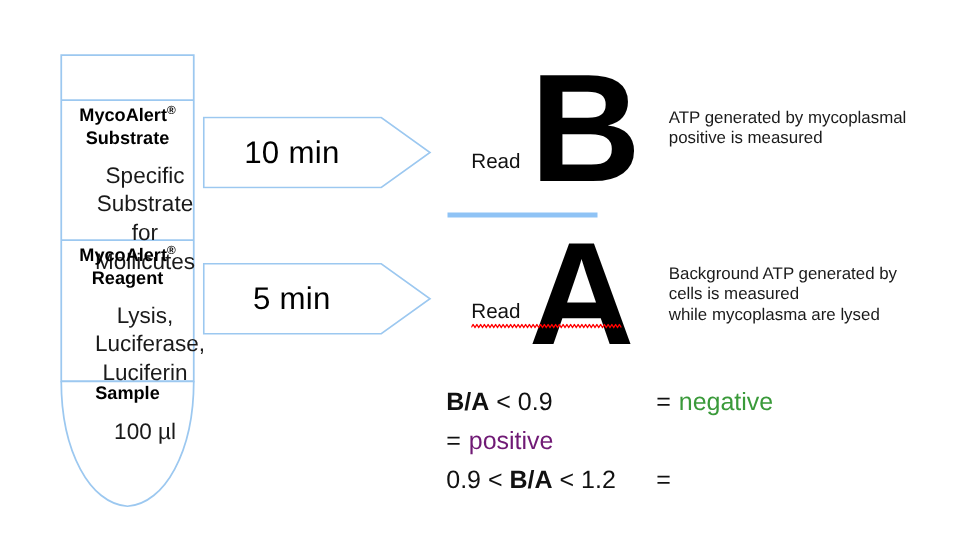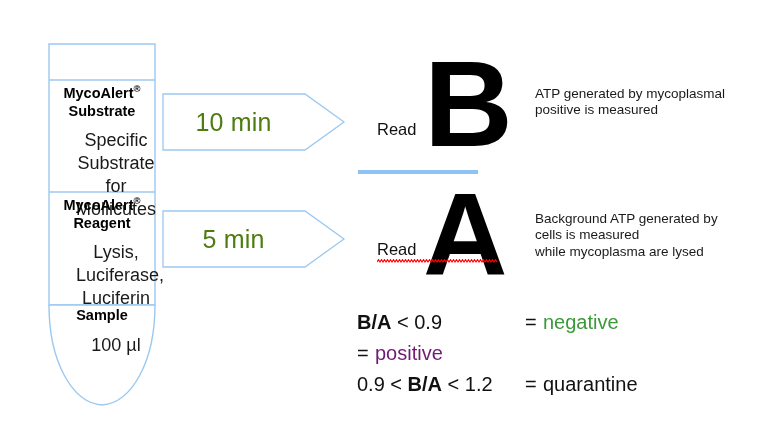--- a/index.html
+++ b/index.html
@@ -76,21 +76,21 @@
   .arrow-label {
     position: absolute;
     left: 0;
     top: 0;
     width: 143px;
     height: 58px;
     display: flex;
     align-items: center;
     justify-content: center;
     font-size: 25px;
-    color: #4d7c0f;
+    color: #000000;
     letter-spacing: 0.2px;
   }
   #arrow-10min { left: 162px; top: 93px; width: 184px; }
   #arrow-5min  { left: 162px; top: 210px; width: 184px; }
   .read-word {
     position: absolute;
     font-size: 16.5px;
     color: #111111;
     white-space: nowrap;
   }
@@ -260,18 +260,17 @@
     </div>
 
     <div class="interp-row">
       <div class="interp-eq">=</div>
       <div class="interp-result res-positive">positive</div>
     </div>
 
     <div class="interp-row">
       <div class="interp-expr"><span>0.9 &lt; </span><b>B/A</b><span> &lt; 1.2</span></div>
       <div class="interp-eq">=</div>
-      <div class="interp-result res-quarantine">quarantine</div>
     </div>
 
   </div>
 
 </div>
 
 </body></html>

